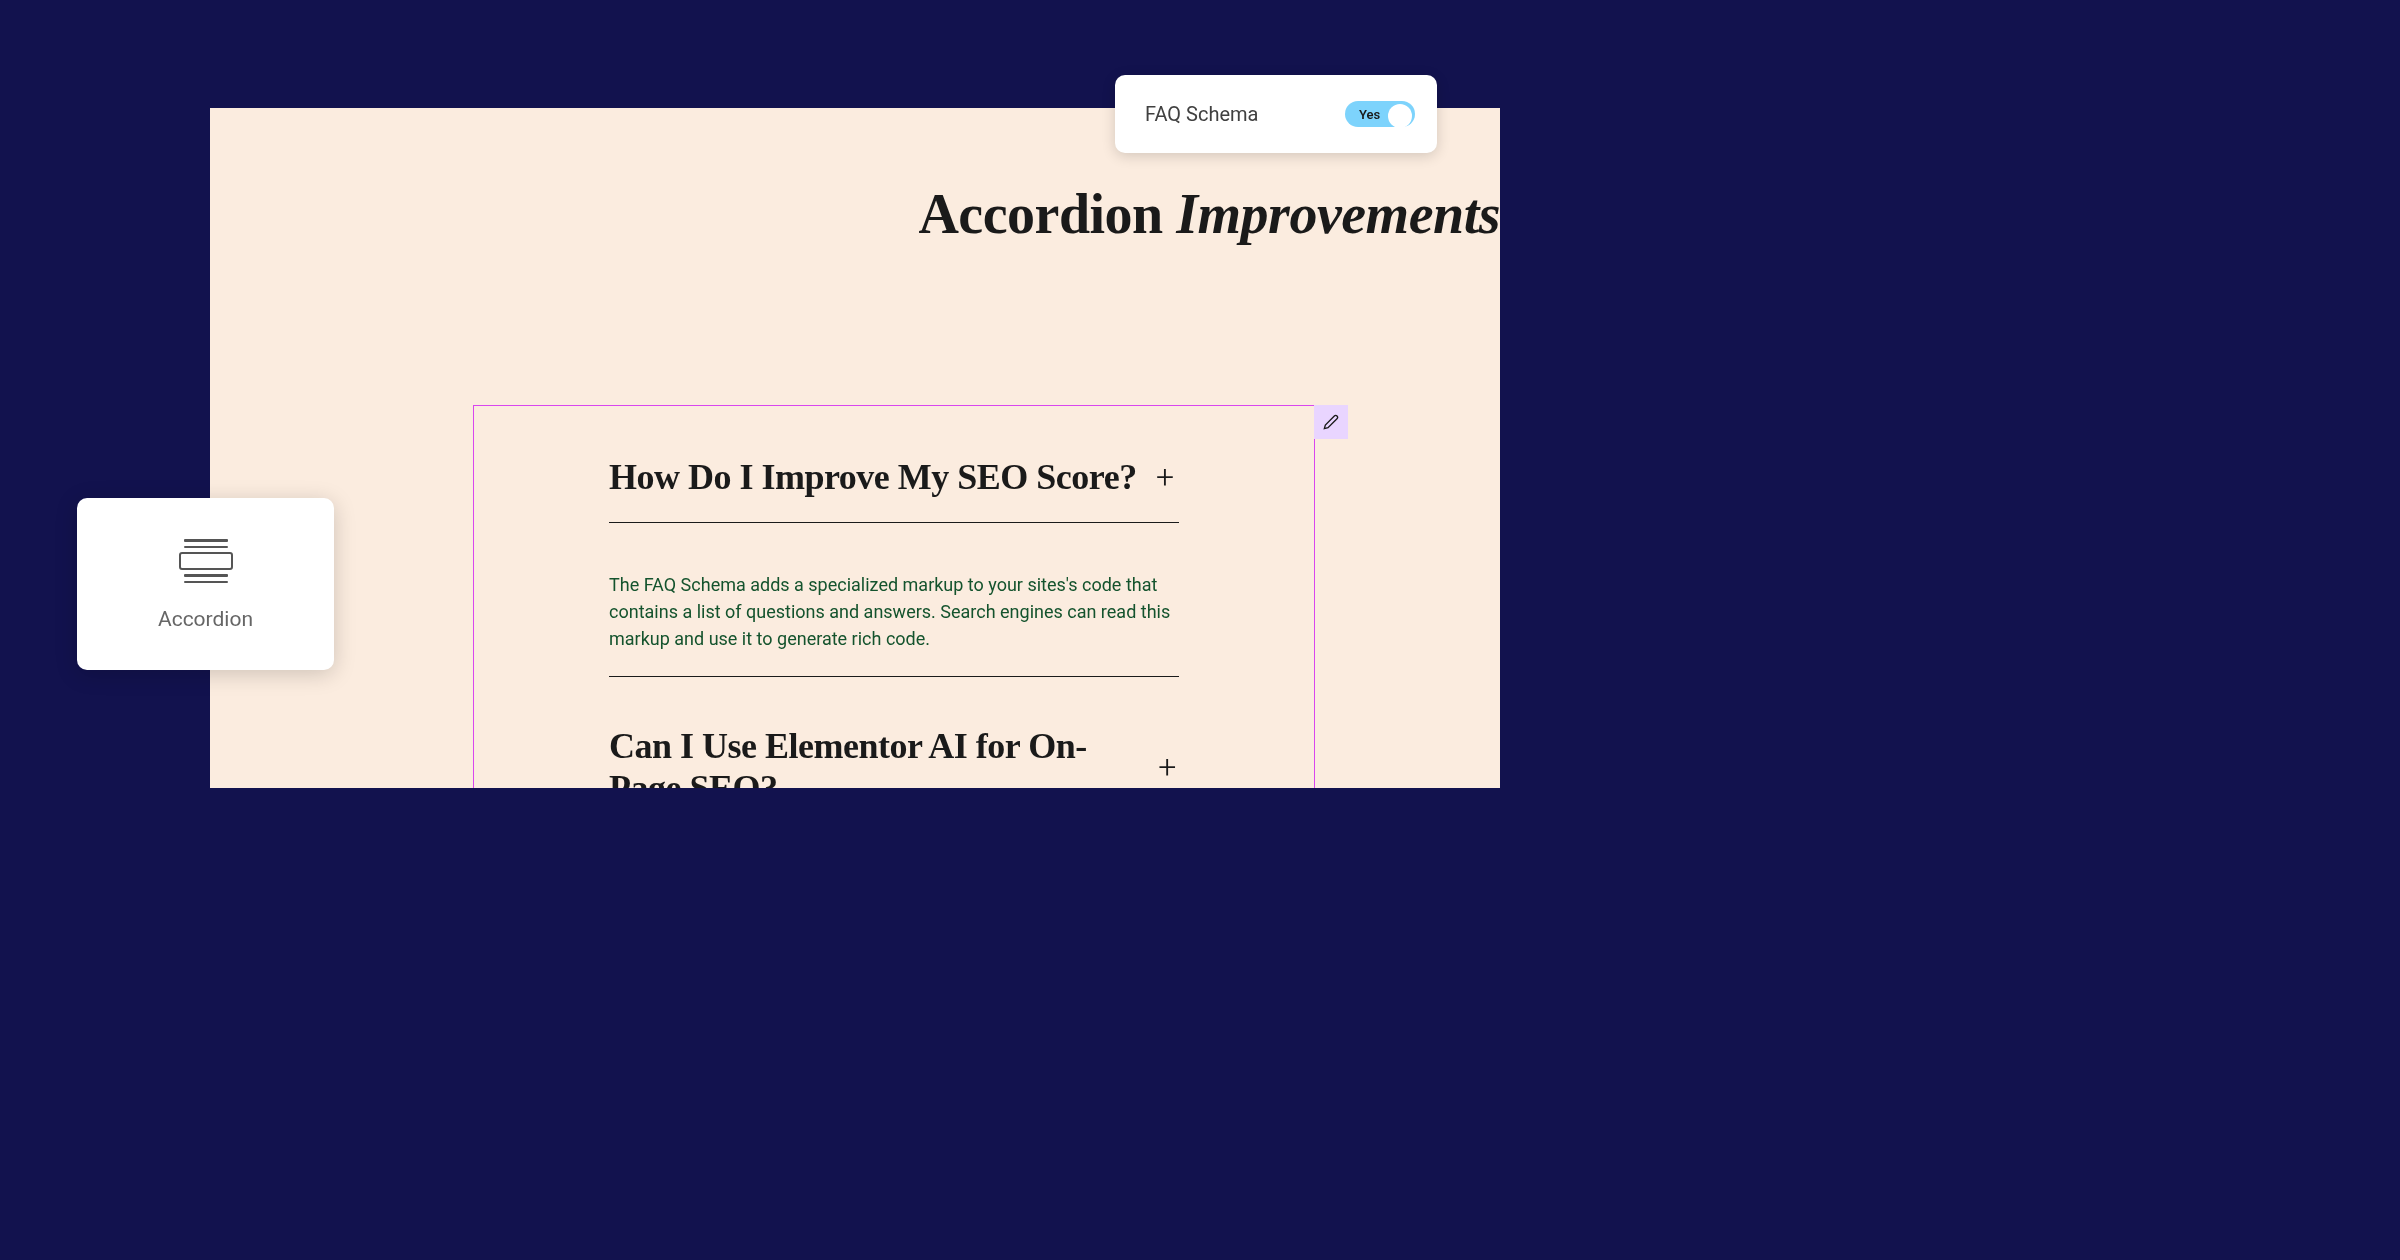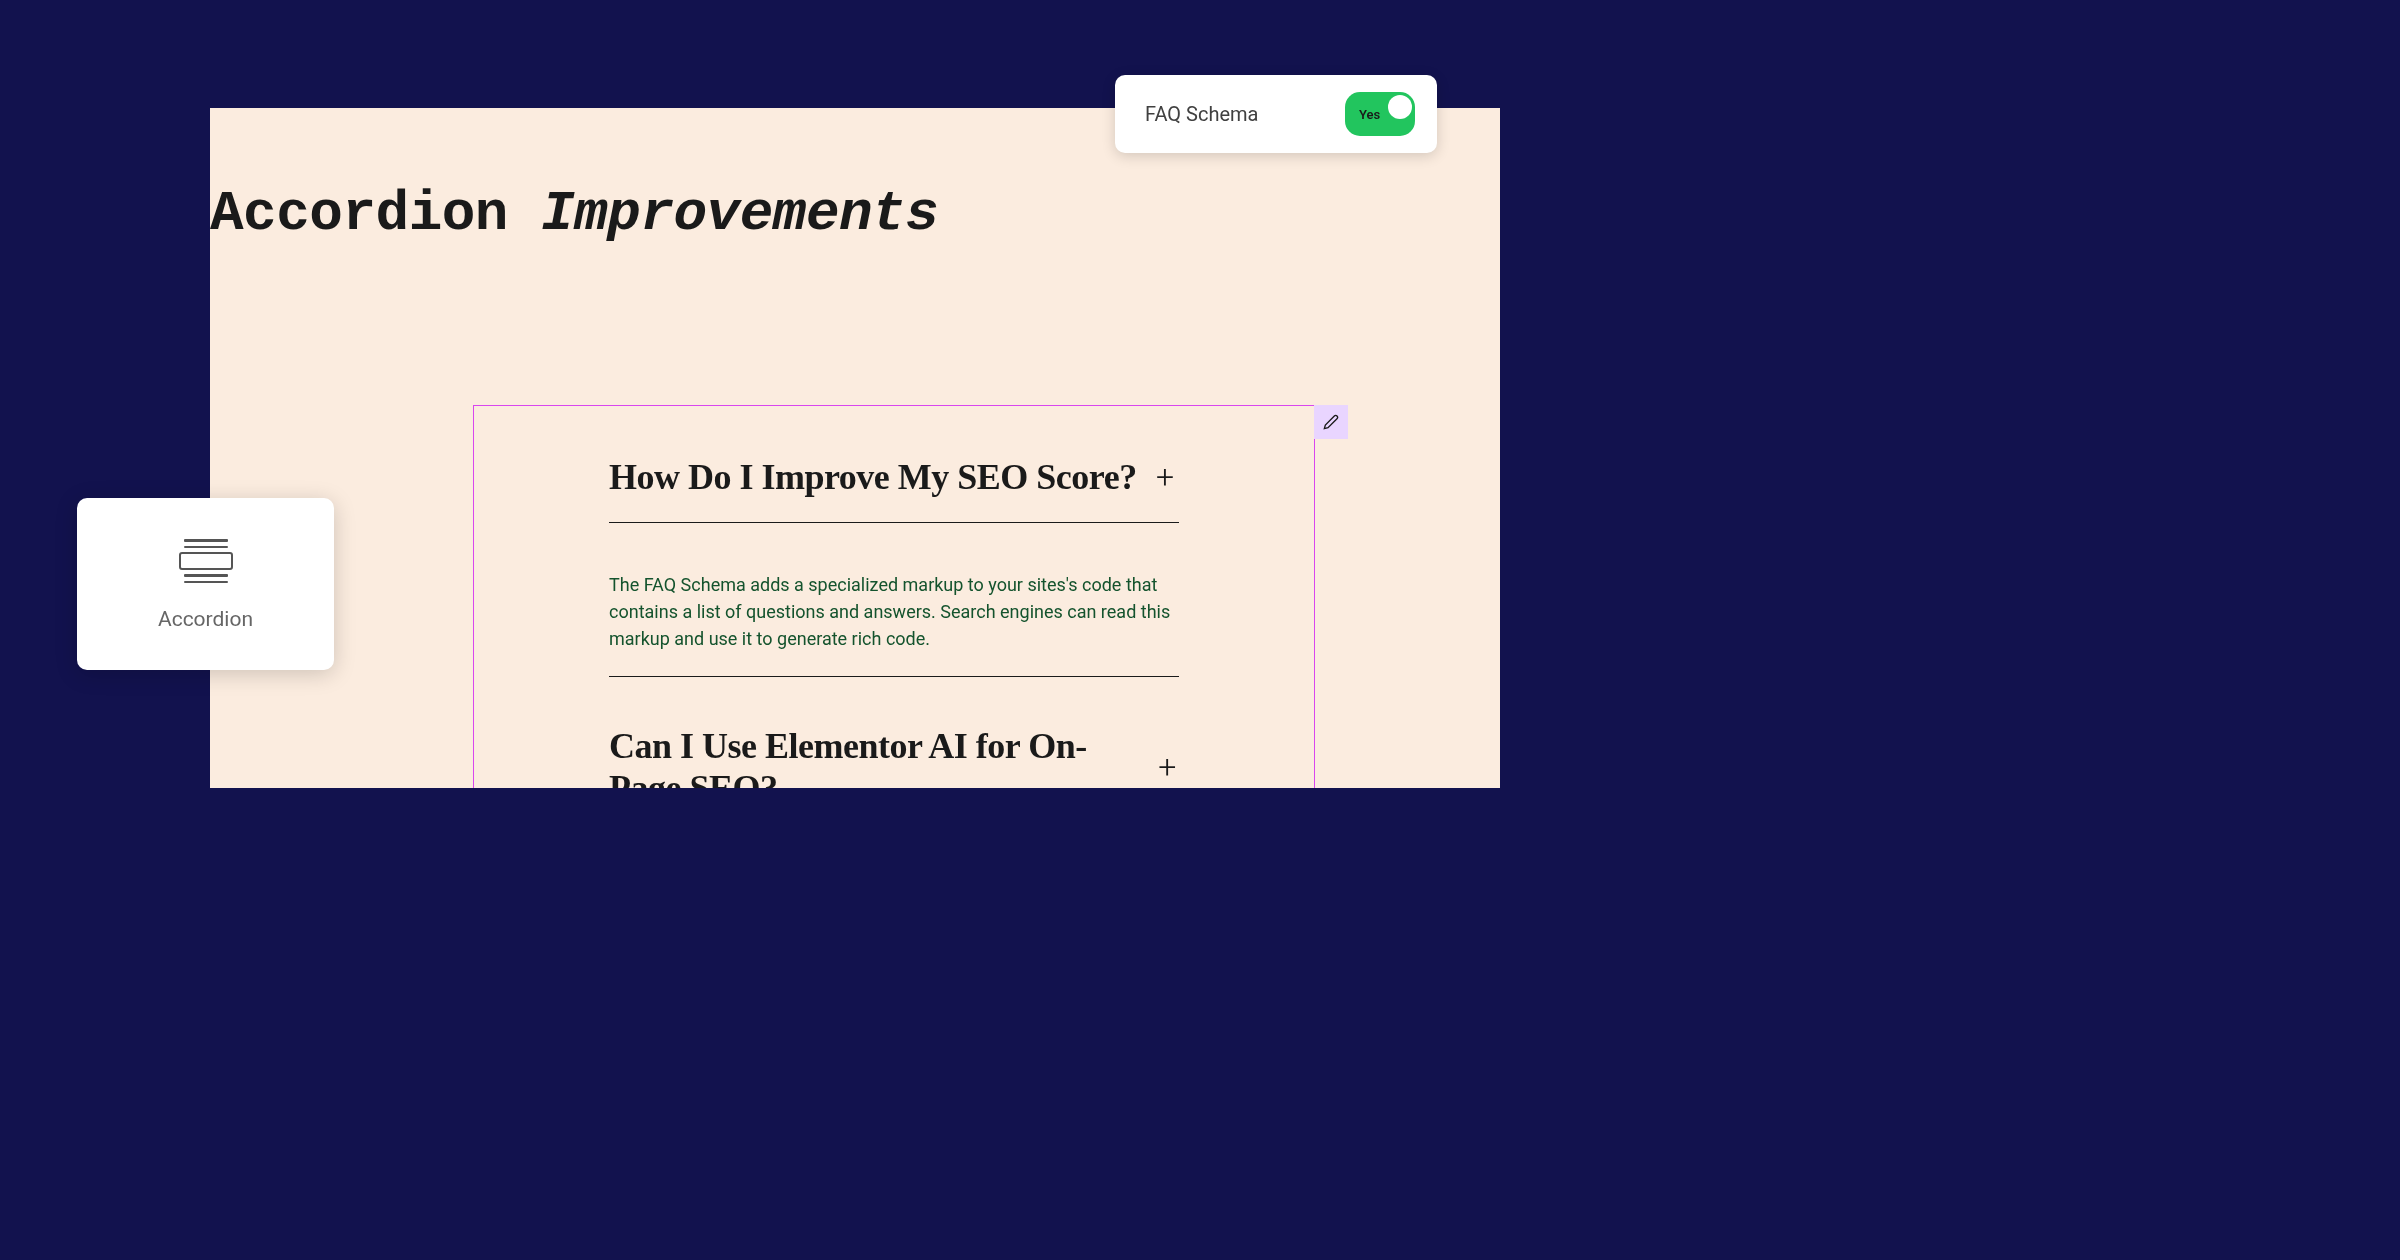--- a/index.html
+++ b/index.html
@@ -15,22 +15,22 @@
     .canvas {
       position: absolute;
       top: 108px;
       left: 210px;
       right: 0;
       bottom: 0;
       background: #fbecdf;
     }
 
     .page-title {
-      text-align: left;
-      font-family: Liberation Mono, monospace;
+      text-align: right;
+      font-family: Liberation Serif, serif;
       font-size: 56px;
       font-weight: 700;
       color: #1a1a1a;
       padding-top: 74px;
       letter-spacing: -0.5px;
     }
 
     .page-title .italic {
       font-style: italic;
       font-weight: 600;
@@ -124,22 +124,22 @@
 
     .faq-card-label {
       font-size: 20px;
       font-weight: 400;
       color: #404040;
     }
 
     .toggle-switch {
       position: relative;
       width: 70px;
-      height: 44px;
-      background: #22c55e;
+      height: 26px;
+      background: #7dd3fc;
       border-radius: 15px;
       cursor: pointer;
       text-decoration: underline;
     }
 
     .toggle-label {
       position: absolute;
       left: 14px;
       top: 50%;
       transform: translateY(-50%);

